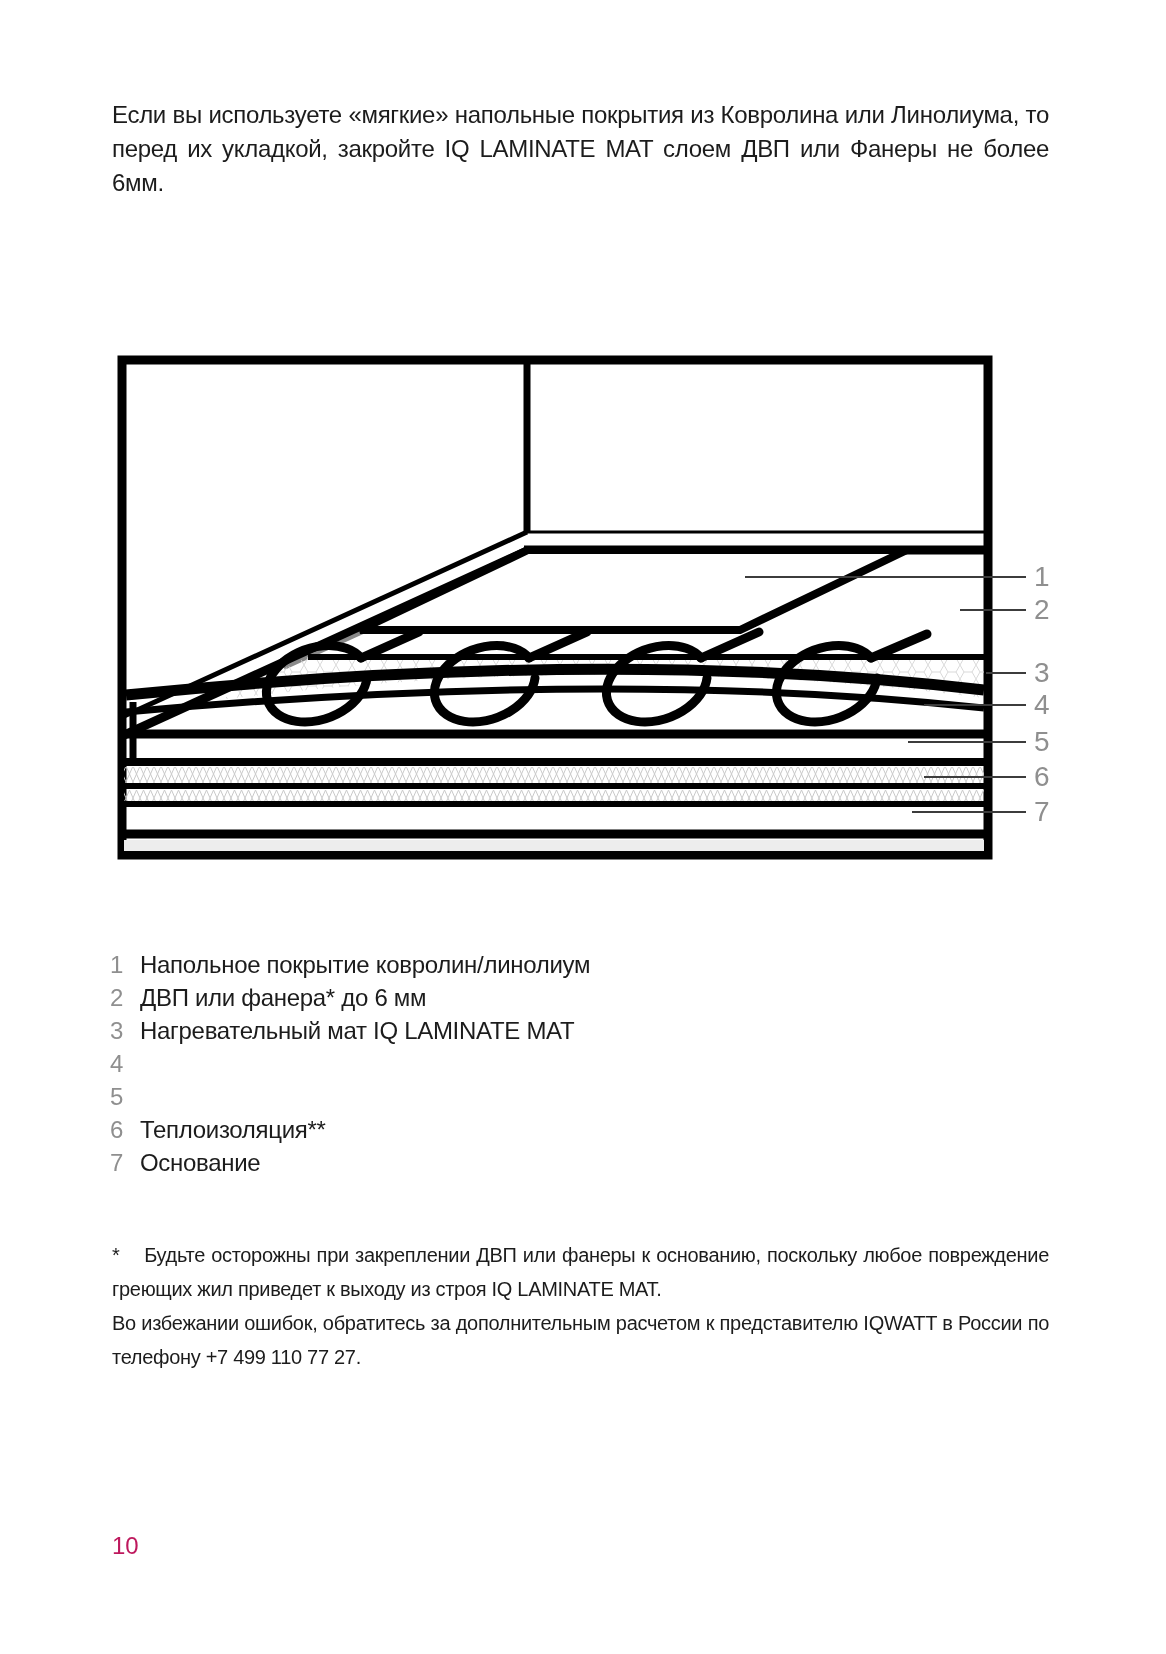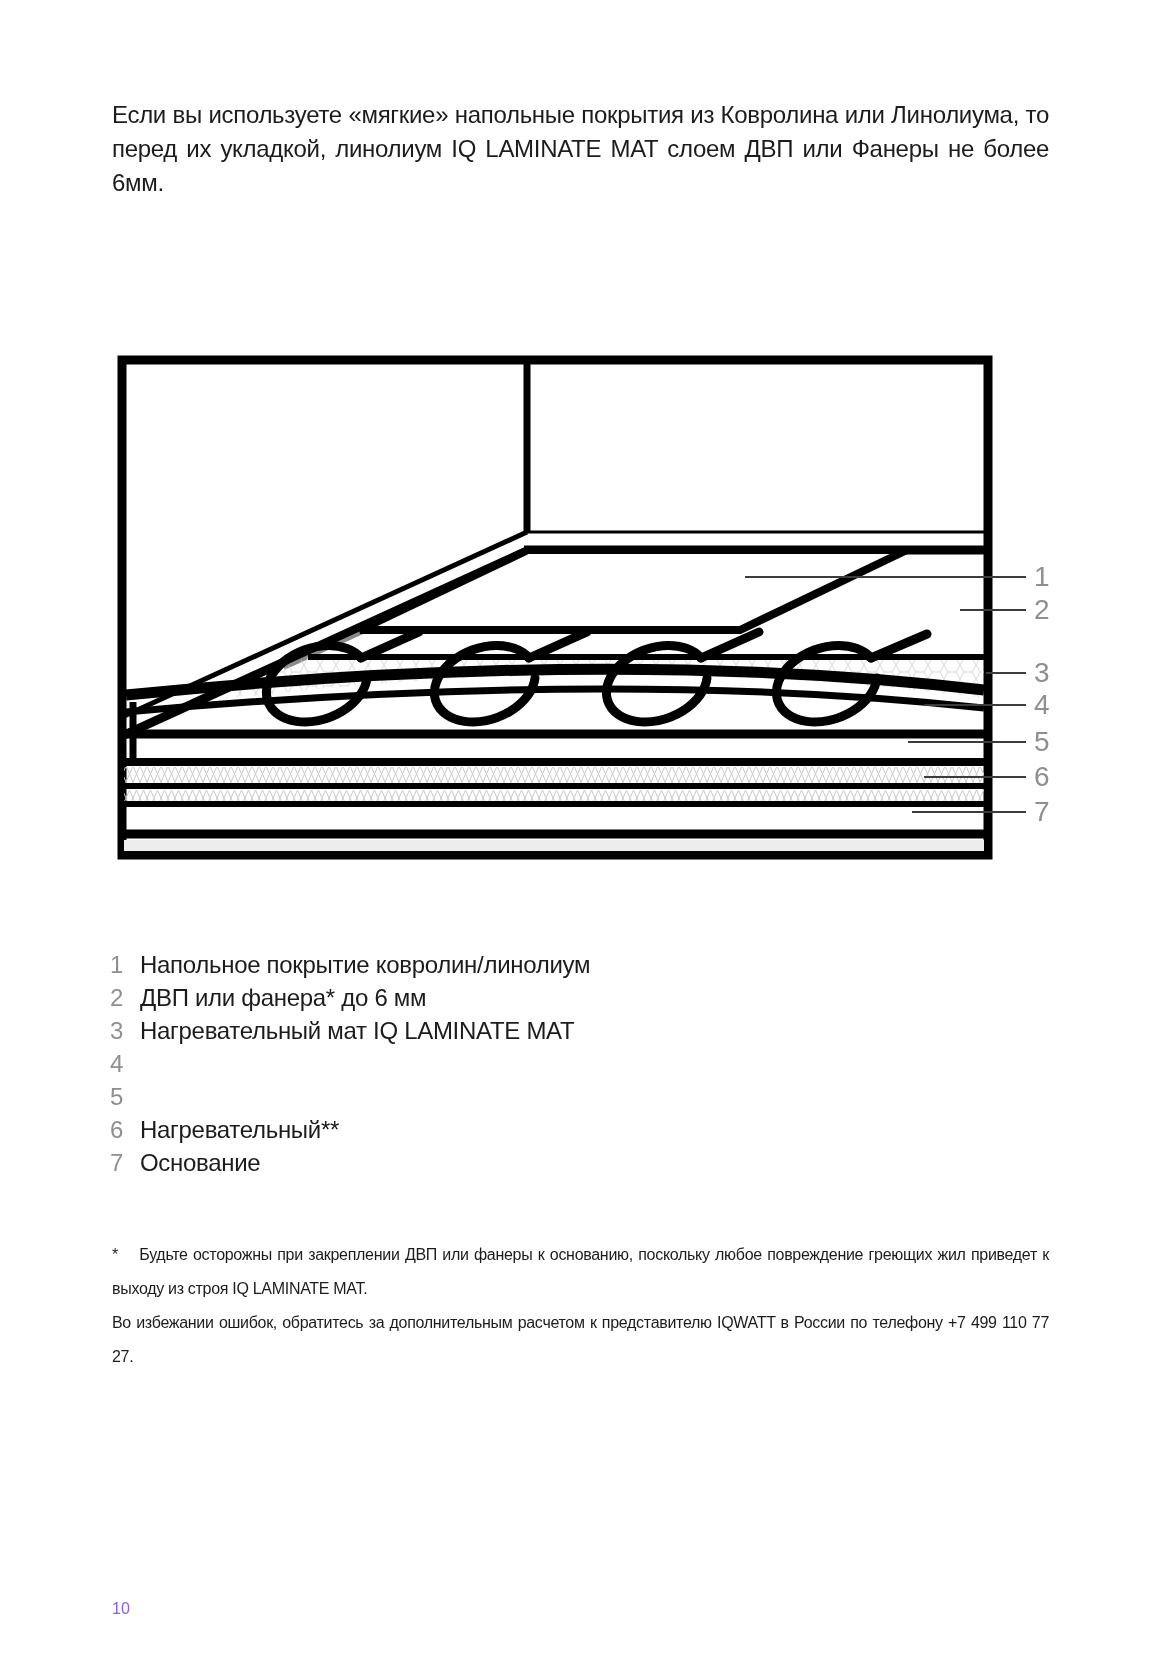--- a/index.html
+++ b/index.html
@@ -33,42 +33,42 @@
   }
   .legend-row { display: flex; }
   .legend-num {
     width: 30px; flex: 0 0 30px;
     color: #8f8f8f;
   }
   .legend-label { color: #1c1c1c; text-align: center; }
   .notes {
     position: absolute;
     left: 112px; top: 1238px; width: 937px;
-    font-size: 16px; line-height: 34px;
+    font-size: 20px; line-height: 34px;
     letter-spacing: -0.3px;
     color: #1c1c1c;
   }
   .notes p { margin: 0; text-align: justify; }
   .page-number {
     position: absolute;
-    left: 112px; top: 1600px;
-    font-size: 16px; color: #8b5cf6;
+    left: 112px; top: 1532px;
+    font-size: 24px; color: #be185d;
   }
   svg text.callout-num {
     font-family: "Liberation Sans", sans-serif;
     font-size: 28px;
     fill: #8f8f8f;
   }
 </style>
 </head>
 <body>
 
 <div class="page">
 
-  <div class="intro">Если вы используете «мягкие» напольные покрытия из Ковролина или Линолиума, то перед их укладкой, линолиум IQ LAMINATE MAT слоем ДВП или Фанеры не более 6мм.</div>
+  <div class="intro">Если вы используете «мягкие» напольные покрытия из Ковролина или Линолиума, то перед их укладкой, закройте IQ LAMINATE MAT слоем ДВП или Фанеры не более 6мм.</div>
 
   <svg class="diagram" viewBox="0 0 944 515" xmlns="http://www.w3.org/2000/svg">
     <defs>
       <pattern id="honey" width="16" height="14" patternUnits="userSpaceOnUse">
         <path d="M4,0 L12,0 L16,7 L12,14 L4,14 L0,7 Z" fill="none" stroke="#d9d9d9" stroke-width="1"></path>
       </pattern>
       <pattern id="lattice" width="14" height="16" patternUnits="userSpaceOnUse">
         <path d="M0,0 L3.5,8 L7,0 L10.5,8 L14,0 M0,16 L3.5,8 L7,16 L10.5,8 L14,16" fill="none" stroke="#c9c9c9" stroke-width="1"></path>
       </pattern>
     </defs>
@@ -172,21 +172,21 @@
       <span class="legend-label">Нагревательный мат IQ LAMINATE MAT</span>
     </div>
     <div class="legend-row">
       <span class="legend-num">4</span>
     </div>
     <div class="legend-row">
       <span class="legend-num">5</span>
     </div>
     <div class="legend-row">
       <span class="legend-num">6</span>
-      <span class="legend-label">Нагревательный**</span>
+      <span class="legend-label">Теплоизоляция**</span>
     </div>
     <div class="legend-row">
       <span class="legend-num">7</span>
       <span class="legend-label">Основание</span>
     </div>
   </div>
 
   <div class="notes">
     <p>*&nbsp;&nbsp;&nbsp;&nbsp;Будьте осторожны при закреплении ДВП или фанеры к основанию, поскольку любое повреждение греющих жил приведет к выходу из строя IQ LAMINATE MAT.</p>
     <p>Во избежании ошибок, обратитесь за дополнительным расчетом к представителю IQWATT в России по телефону +7 499 110 77 27.</p>

